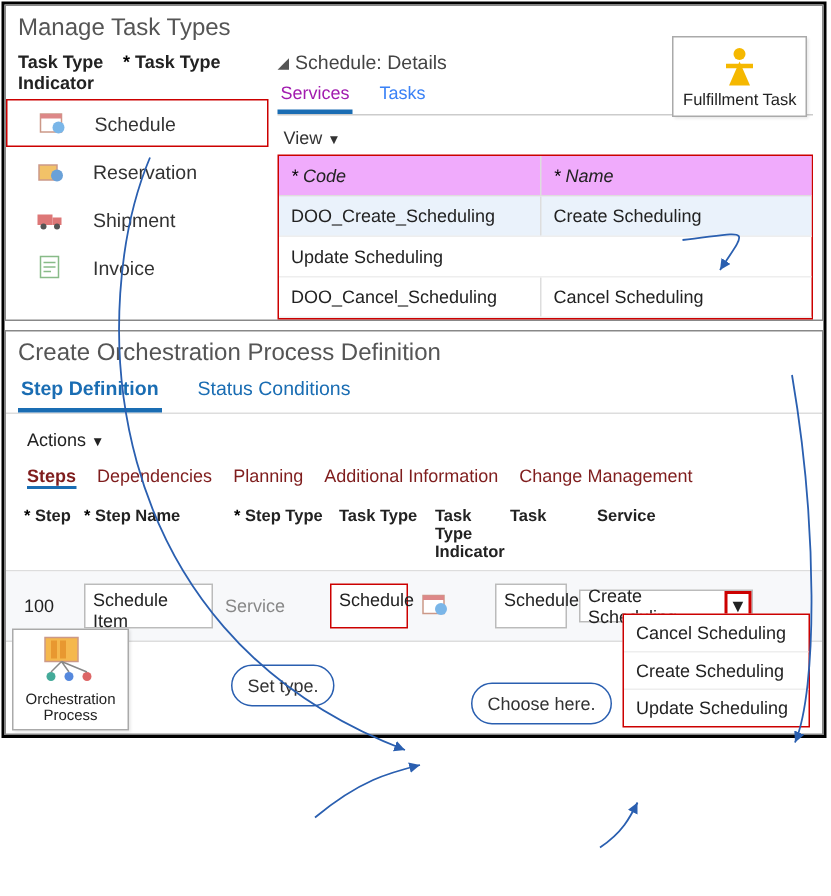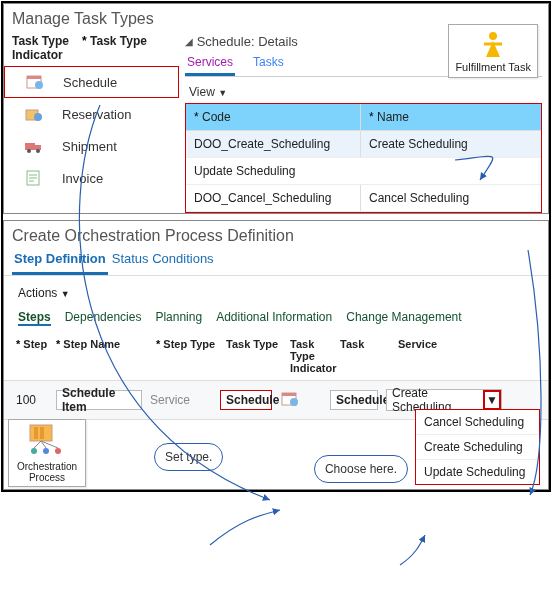--- a/index.html
+++ b/index.html
@@ -21,53 +21,53 @@
   .task-row.sel { border: 1.5px solid #c00; }
   .right-col { flex: 1; padding: 4px 6px 0 6px; }
   .detail-title { font-size: 13px; color: #444; display: flex; align-items: center; gap: 4px; }
   .detail-title .tri { font-size: 10px; color: #555; }
   .subtabs { display: flex; gap: 16px; margin-top: 6px; border-bottom: 1px solid #ccc; font-size: 12px; }
   .subtab { color: #3b82f6; padding: 0 2px 4px 2px; cursor: pointer; }
   .subtab.active { border-bottom: 3px solid #1a6db3; color: #a21caf; font-weight: 500; }
   .view-row { padding: 8px 4px 4px 4px; font-size: 12px; color: #333; }
   .view-row .caret { font-size: 9px; }
   .grid { border: 1px solid #c00; }
-  .grid-head { display: flex; background: #7dd3fc; border-bottom: 1px solid #ddd; }
+  .grid-head { display: flex; background: #f0abfc; border-bottom: 1px solid #ddd; font-style: italic; }
   .gcell { padding: 6px 8px; font-size: 12px; }
   .gc-code { width: 175px; border-right: 1px solid #ddd; }
   .gc-name { flex: 1; }
   .grid-row { display: flex; border-bottom: 1px solid #eee; }
   .grid-row.first { background: #eaf2fb; }
   .fulfill-box { position: absolute; top: 20px; right: 10px; border: 1px solid #aaa; padding: 4px 6px; text-align: center; background: #fff; font-size: 11px; box-shadow: 1px 1px 2px rgba(0,0,0,0.1); }
   .fulfill-box svg { display: block; margin: 0 auto 2px auto; }
   .callout { position: absolute; border: 1.5px solid #2a5fb0; border-radius: 14px; background: #fff; padding: 6px 10px; font-size: 12px; color: #333; }
   .callout.create { top: 130px; right: 20px; }
   
   .bottom-panel { margin-top: 6px; position: relative; }
   .bt-title { font-size: 16px; color: #555; padding: 6px 8px 2px 8px; }
-  .bt-tabs { display: flex; gap: 2px; padding: 0 8px; border-bottom: 1px solid #ddd; text-align: right; }
+  .bt-tabs { display: flex; gap: 22px; padding: 0 8px; border-bottom: 1px solid #ddd; text-align: right; }
   .bt-tab { color: #1a6db3; font-size: 13px; padding: 4px 2px 6px 2px; cursor: pointer; }
   .bt-tab.active { border-bottom: 3px solid #1a6db3; font-weight: 600; }
   .actions-row { padding: 10px 14px; font-size: 12px; }
   .actions-row .caret { font-size: 9px; }
   .step-tabs { display: flex; gap: 14px; padding: 0 14px 6px 14px; font-size: 12px; }
-  .step-tabs .st { color: #14532d; cursor: pointer; }
+  .step-tabs .st { color: #7f1d1d; cursor: pointer; }
   .step-tabs .st.active { font-weight: 600; border-bottom: 2px solid #1a6db3; }
   .coltab { display: flex; padding: 4px 8px; font-size: 11px; font-weight: bold; border-bottom: 1px solid #ddd; gap: 0; background: #fff; }
   .coltab > div { padding: 2px 4px; }
   .c-step { width: 40px; }
   .c-sname { width: 100px; }
   .c-stype { width: 70px; }
   .c-ttype { width: 64px; }
   .c-tind { width: 50px; }
   .c-task { width: 58px; }
   .c-service { width: 110px; }
   .datarow { display: flex; align-items: center; padding: 6px 8px; font-size: 12px; background: #f7f8fa; border-bottom: 1px solid #ddd; }
   .datarow > div { padding: 2px 4px; }
-  .inputlike { border: 1px solid #bbb; background: #fff; padding: 3px 5px; height: 20px; display: flex; align-items: center; font-weight: bold; }
+  .inputlike { border: 1px solid #bbb; background: #fff; padding: 3px 5px; height: 30px; display: flex; align-items: flex-start; }
   .svcbox { border: 1px solid #bbb; background: #fff; height: 22px; display: flex; align-items: center; }
   .svcbox .svctxt { padding: 0 5px; flex: 1; }
   .svcarrow { width: 18px; height: 20px; border: 2px solid #c00; display: flex; align-items: center; justify-content: center; margin-left: 2px; }
   .hl-red { border: 1.5px solid #c00 !important; }
   .dropdown { position: absolute; right: 8px; bottom: 4px; border: 1.5px solid #c00; background: #fff; width: 125px; }
   .dropdown div { padding: 5px 8px; border-bottom: 1px solid #eee; font-size: 12px; }
   .dropdown div:last-child { border-bottom: none; }
   .orch-box { position: absolute; left: 4px; bottom: 2px; border: 1px solid #aaa; background: #fff; padding: 3px 4px; text-align: center; font-size: 10px; width: 78px; box-shadow: 1px 1px 2px rgba(0,0,0,0.1); }
   .orch-box svg { display: block; margin: 0 auto; }
   .callout.set { left: 150px; bottom: 18px; margin-top: 17px; }

